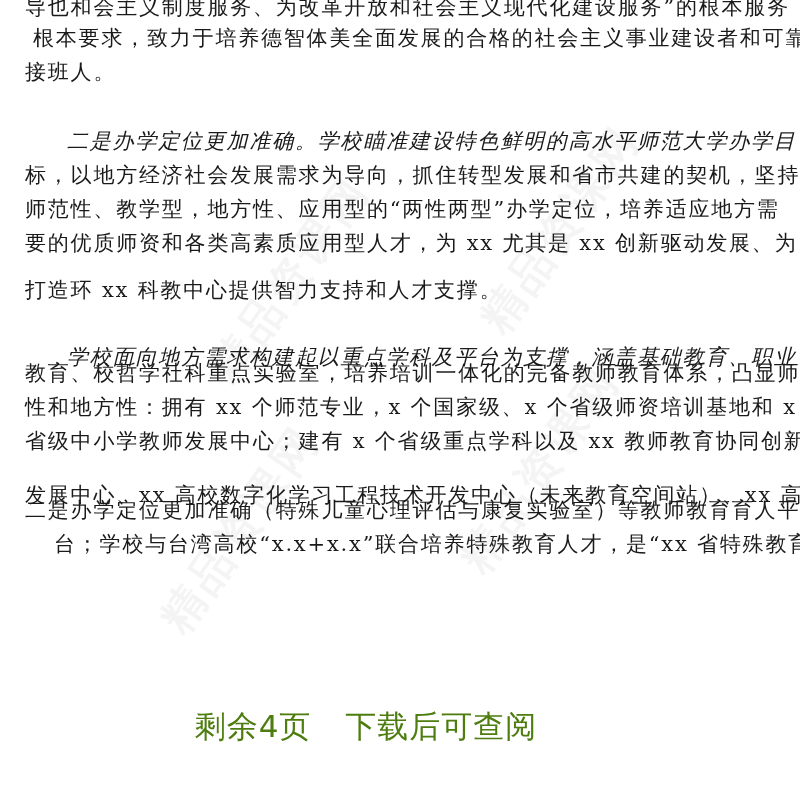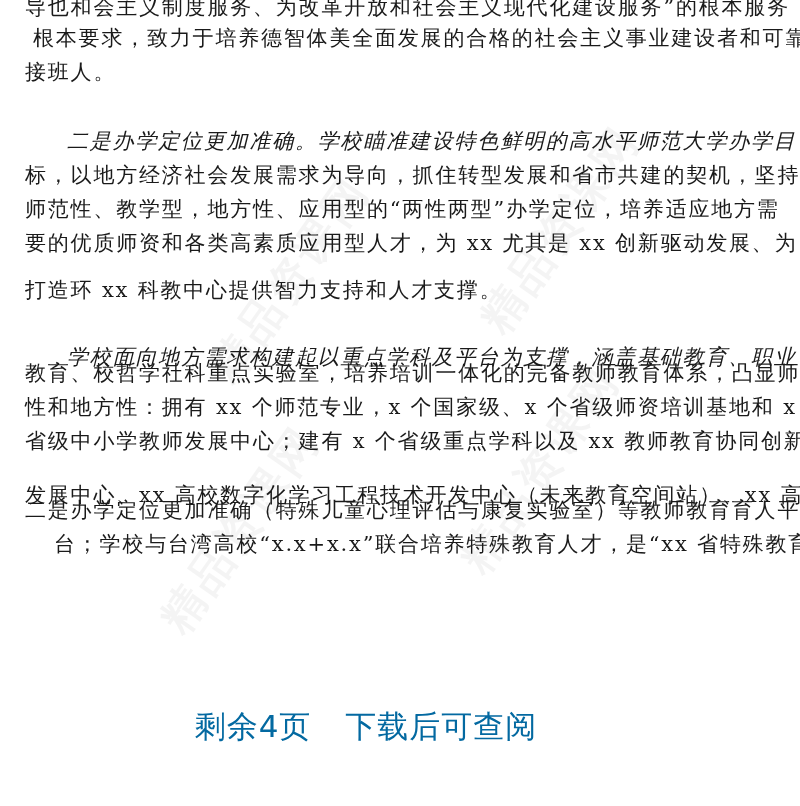--- a/index.html
+++ b/index.html
@@ -53,21 +53,21 @@
     letter-spacing: 4px;
   }
   .banner {
     position: absolute;
     left: 0;
     top: 700px;
     width: 732px;
     text-align: center;
     font-family: "DejaVu Sans", "Liberation Sans", sans-serif;
     font-size: 31px;
-    color: #0369a1;
+    color: #4d7c0f;
     line-height: 52px;
     letter-spacing: 1px;
   }
   .banner span {
     display: inline-block;
   }
   .banner .gap {
     width: 34px;
   }
 </style>

